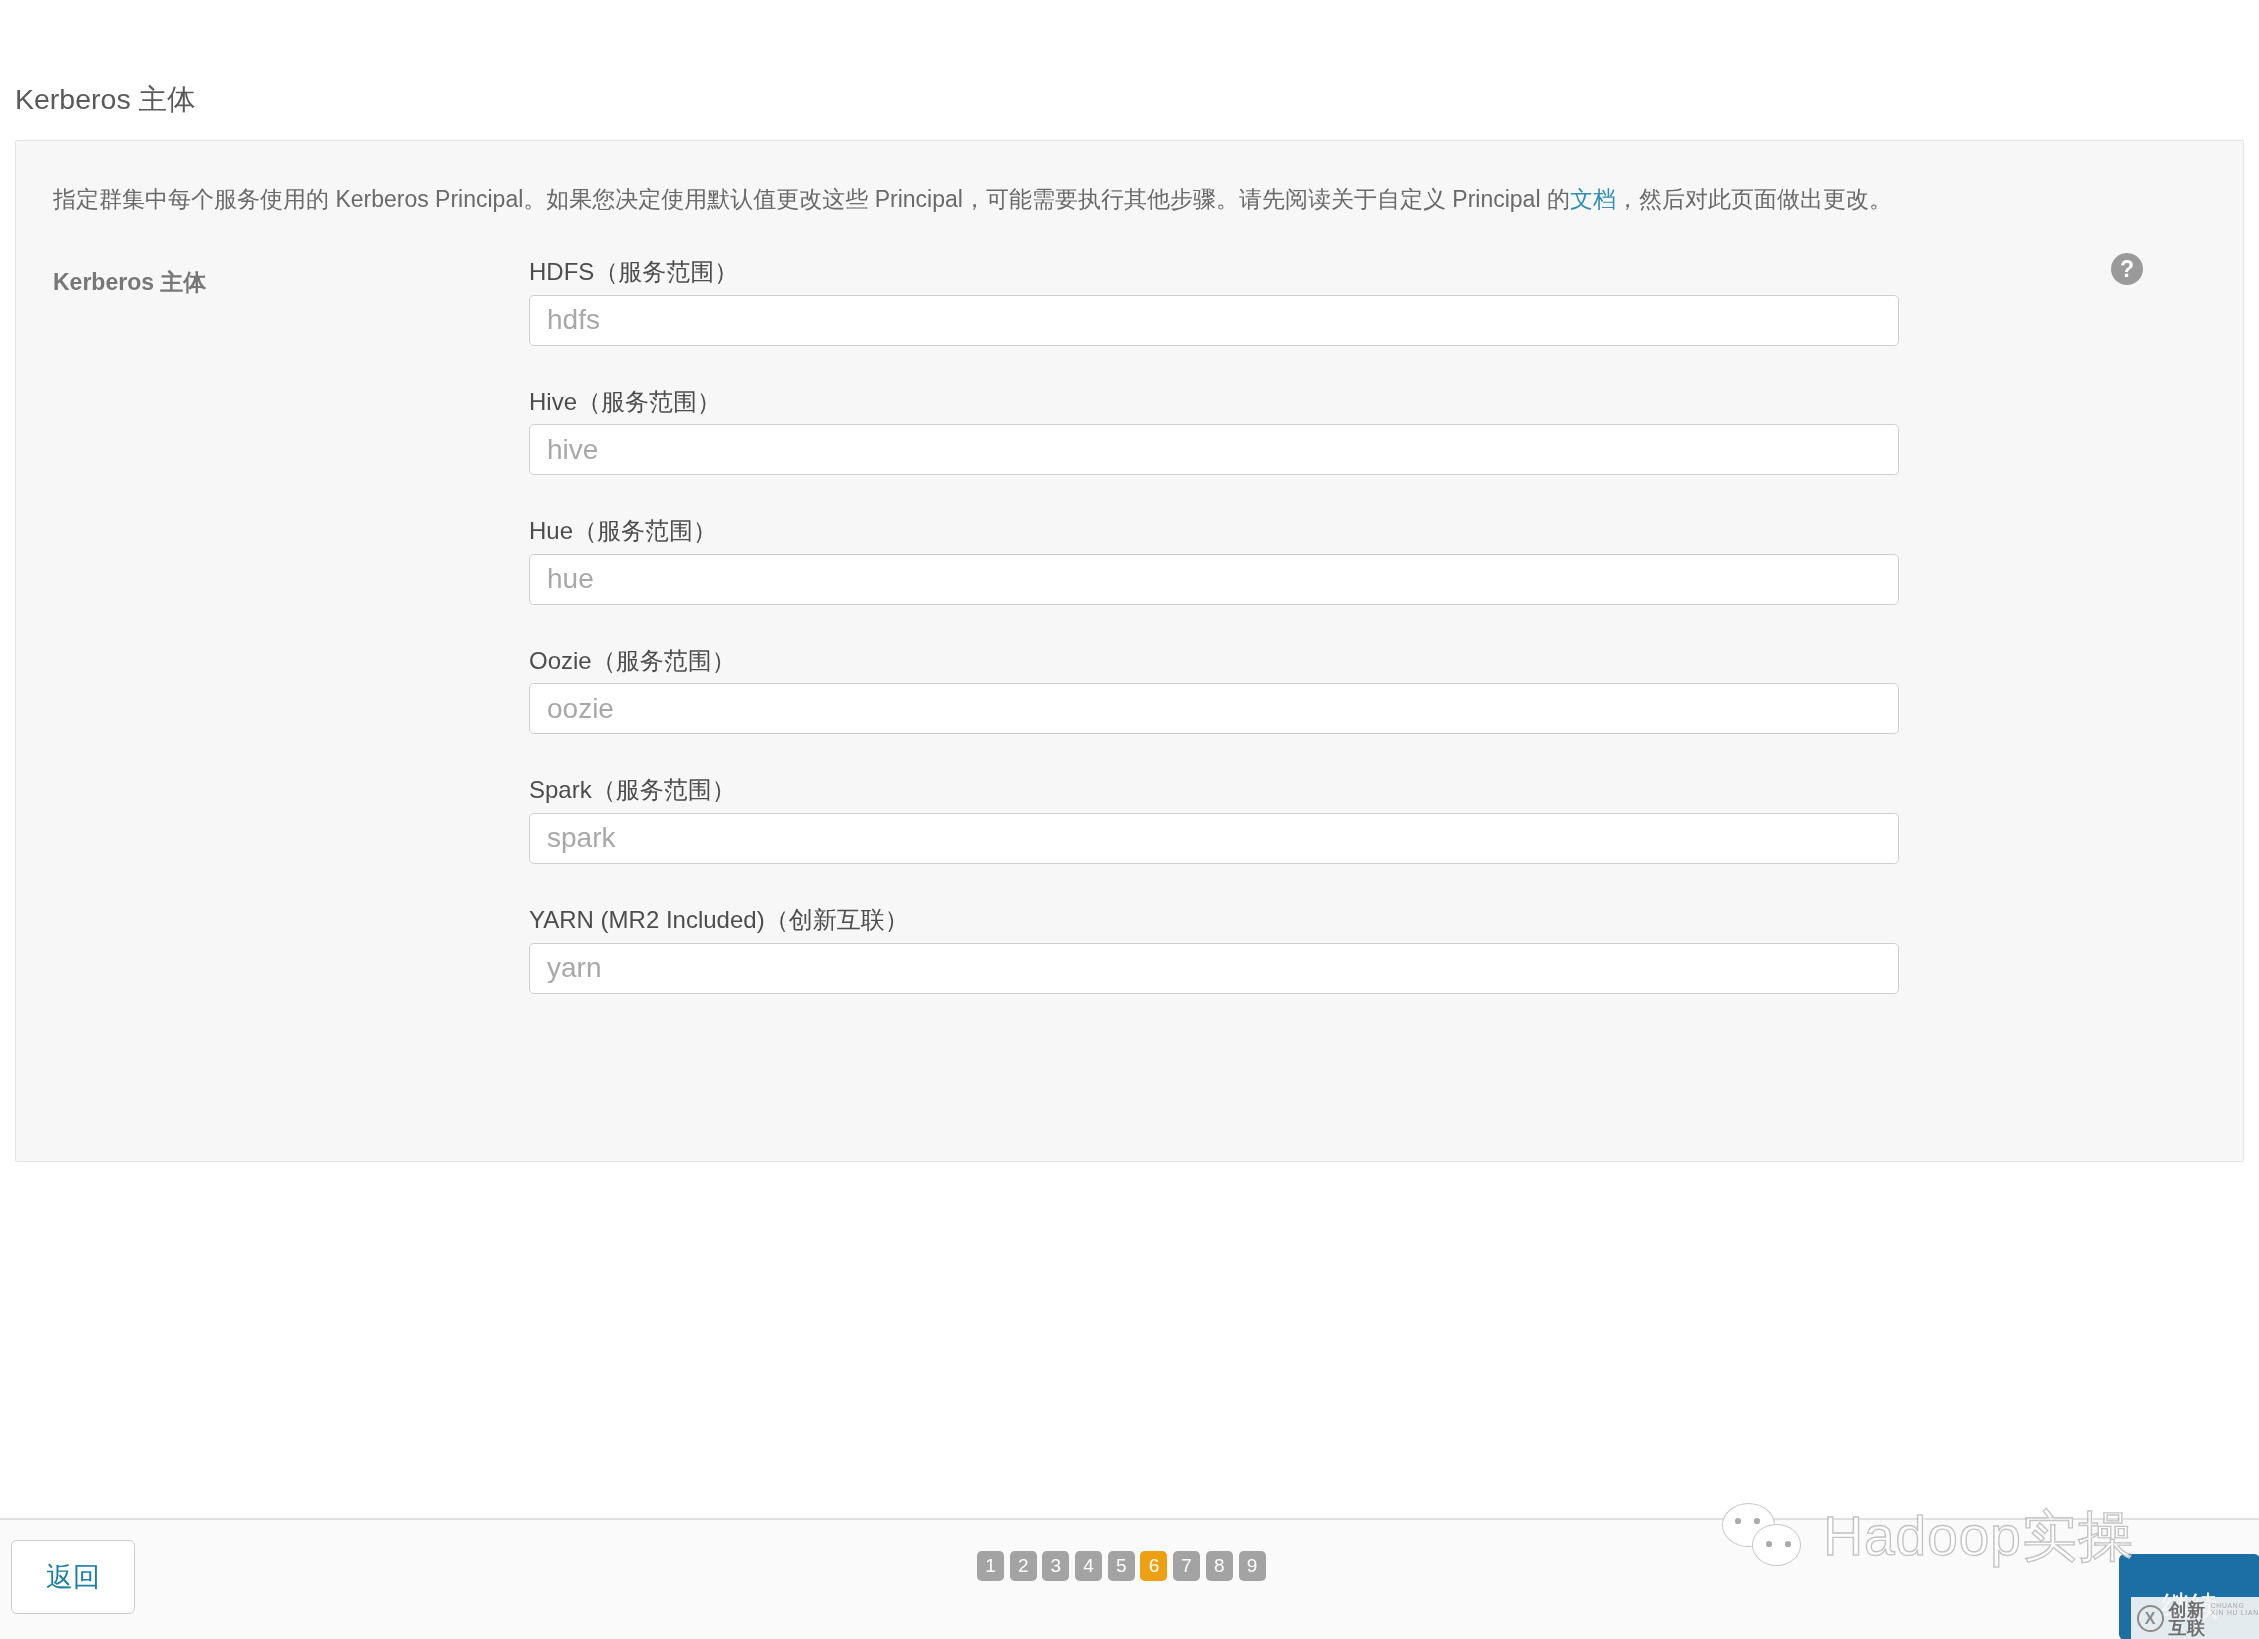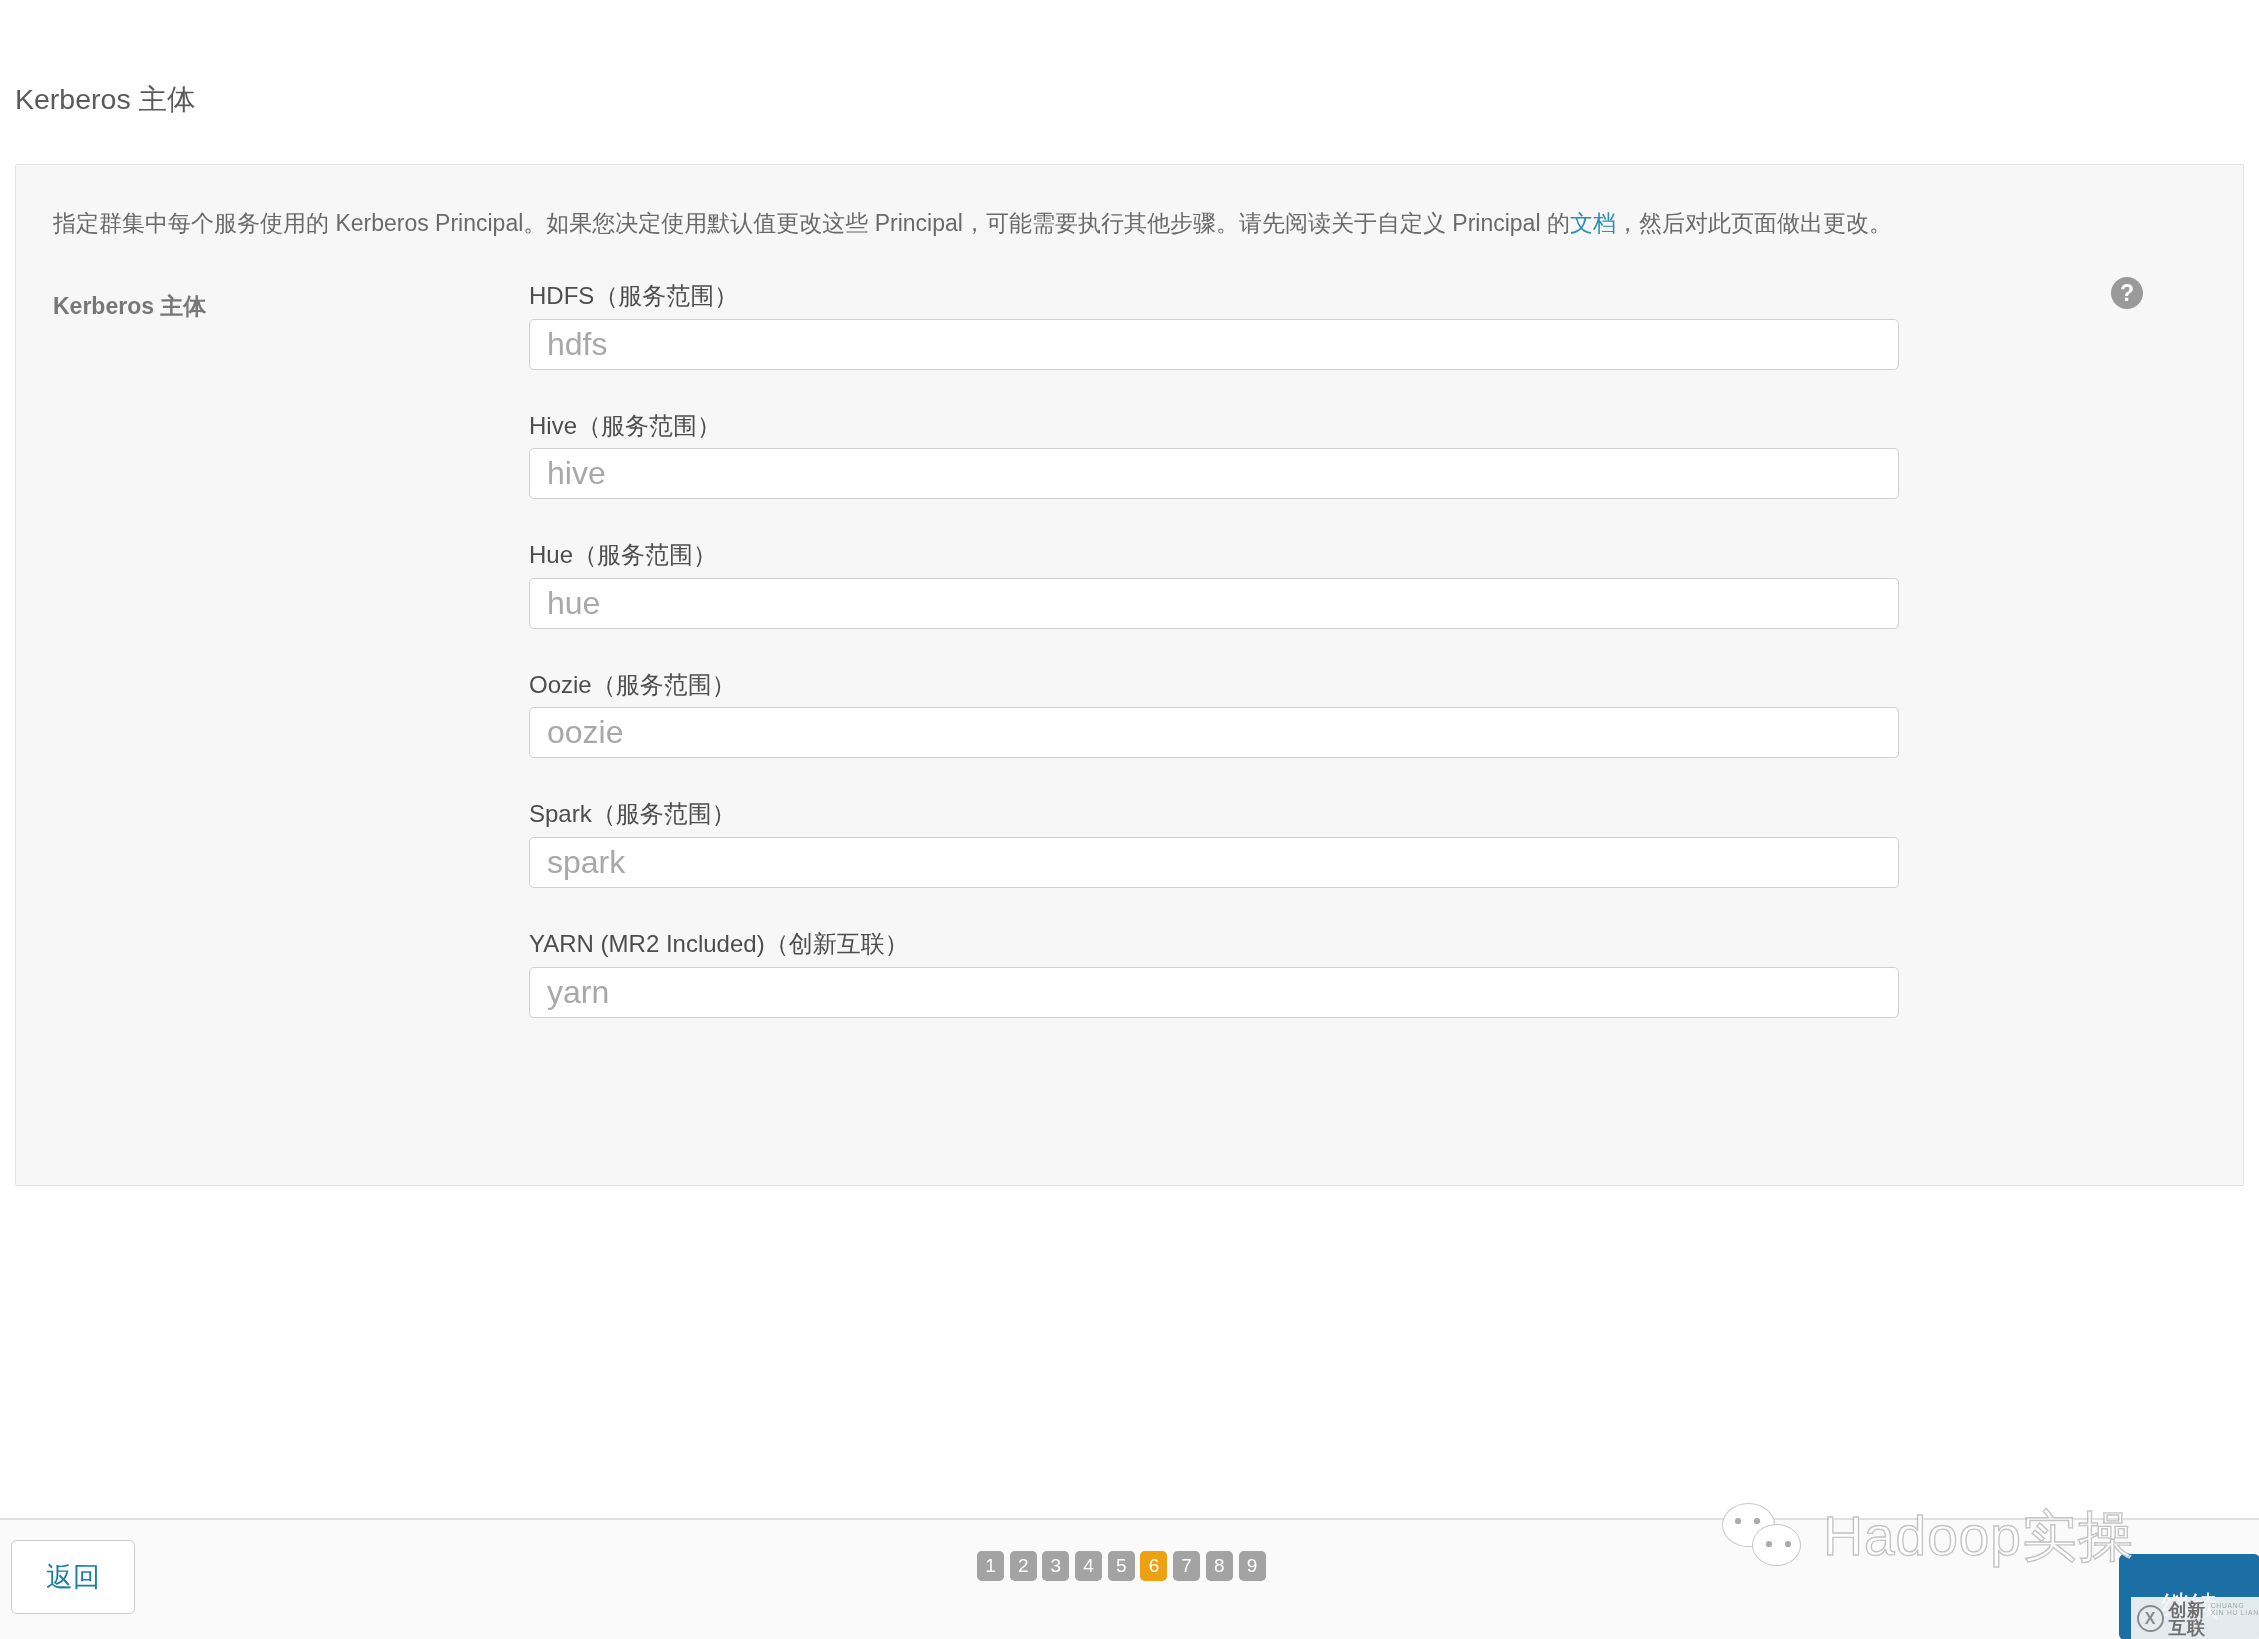--- a/index.html
+++ b/index.html
@@ -19,21 +19,21 @@
     letter-spacing: 0.2px; white-space: nowrap;
   }
   .page-subtitle {
     position: absolute; left: 15px; top: 81px;
     font-size: 28.5px; font-weight: 400; color: #5a5a5a;
     white-space: nowrap;
   }
 
   
   .panel {
-    position: absolute; left: 15px; top: 164px;
+    position: absolute; left: 15px; top: 140px;
     width: 2229px; height: 1022px;
     background: #f7f7f7;
     border: 1px solid #e2e2e2;
     border-radius: 1.9px;
   }
   .panel-desc {
     position: absolute; left: 37px; top: 42px;
     width: 2154px;
     font-size: 23px; line-height: 1.45; color: #6a6a6a;
     white-space: nowrap;
@@ -61,21 +61,21 @@
   .field:last-child { margin-bottom: 0; }
   .field-label {
     font-size: 24px; color: #4d4d4d;
     margin-bottom: 7.6px; white-space: nowrap;
     line-height: 1.25;
   }
   .field-input {
     display: block;
     width: 1370px; height: 51px;
     padding: 3.8px 17px;
-    font-size: 32px; color: #000000;
+    font-size: 28px; color: #000000;
     background: #ffffff;
     border: 1px solid #cfcfcf;
     border-radius: 4.8px;
     outline: none;
     font-family: "Liberation Sans", "DejaVu Sans", sans-serif;
   }
   .field-input::placeholder { color: #a8a8a8; opacity: 1; }
 
   
   .footer-divider {

